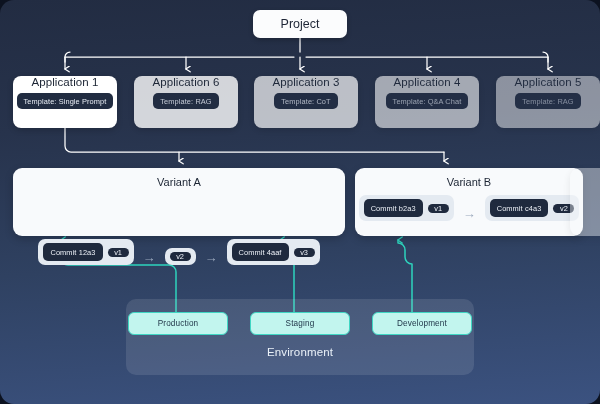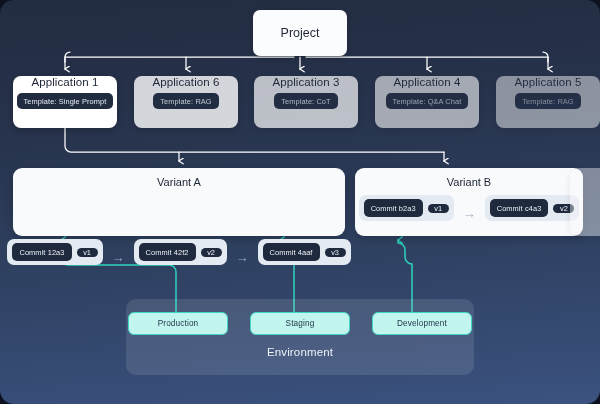--- a/index.html
+++ b/index.html
@@ -9,21 +9,21 @@
     background:linear-gradient(176deg,#222c42 0%,#27334c 30%,#2f4161 62%,#3b5280 100%);
     font-family:"Liberation Sans","DejaVu Sans",sans-serif;
     -webkit-font-smoothing:antialiased;
   }
   #svg-layer{position:absolute;inset:0;width:600px;height:404px;pointer-events:none;}
 
   .node{position:absolute;box-sizing:border-box;}
 
   
   #project{
-    left:253px;top:10px;width:94px;height:46px;
+    left:253px;top:10px;width:94px;height:28px;
     background:#fbfcfd;border-radius:7px;
     display:flex;align-items:center;justify-content:center;
     color:#1e2636;font-size:12.5px;
     box-shadow:0 2px 5px rgba(0,0,0,.22);
     text-align:center;
   }
 
   
   .app{
     top:76px;width:104px;height:52px;border-radius:8px;
@@ -172,21 +172,20 @@
 
   <div class="node variant" id="variantA">
     <span class="variant-title">Variant A</span>
     <div class="chain">
       <div class="commit-group">
         <span class="commit-pill">Commit 12a3</span>
         <span class="ver-pill">v1</span>
       </div>
       <span class="chain-arrow">→</span>
       <div class="commit-group">
-        <span class="commit-pill">Commit 42f2</span>
         <span class="ver-pill">v2</span>
       </div>
       <span class="chain-arrow">→</span>
       <div class="commit-group">
         <span class="commit-pill">Commit 4aaf</span>
         <span class="ver-pill">v3</span>
       </div>
     </div>
   </div>
 

